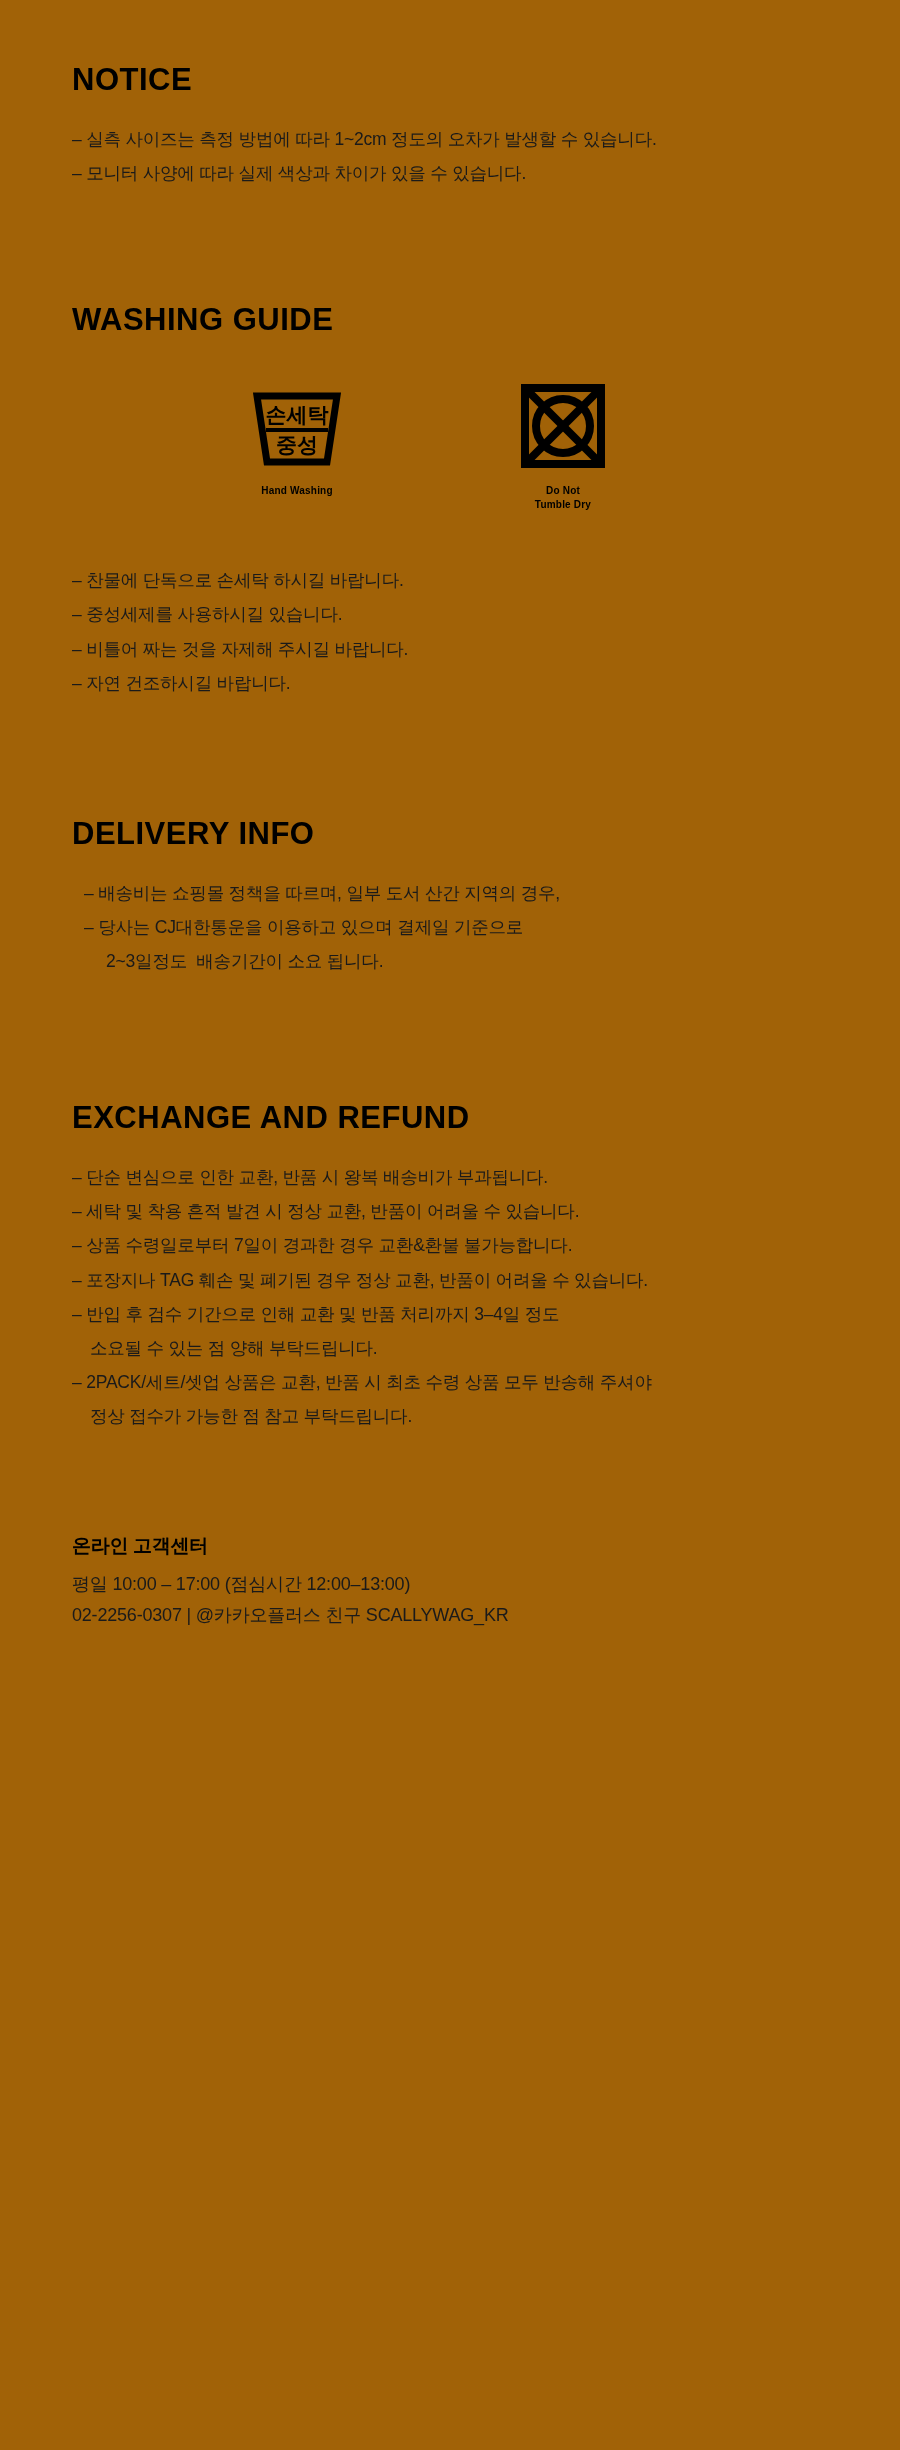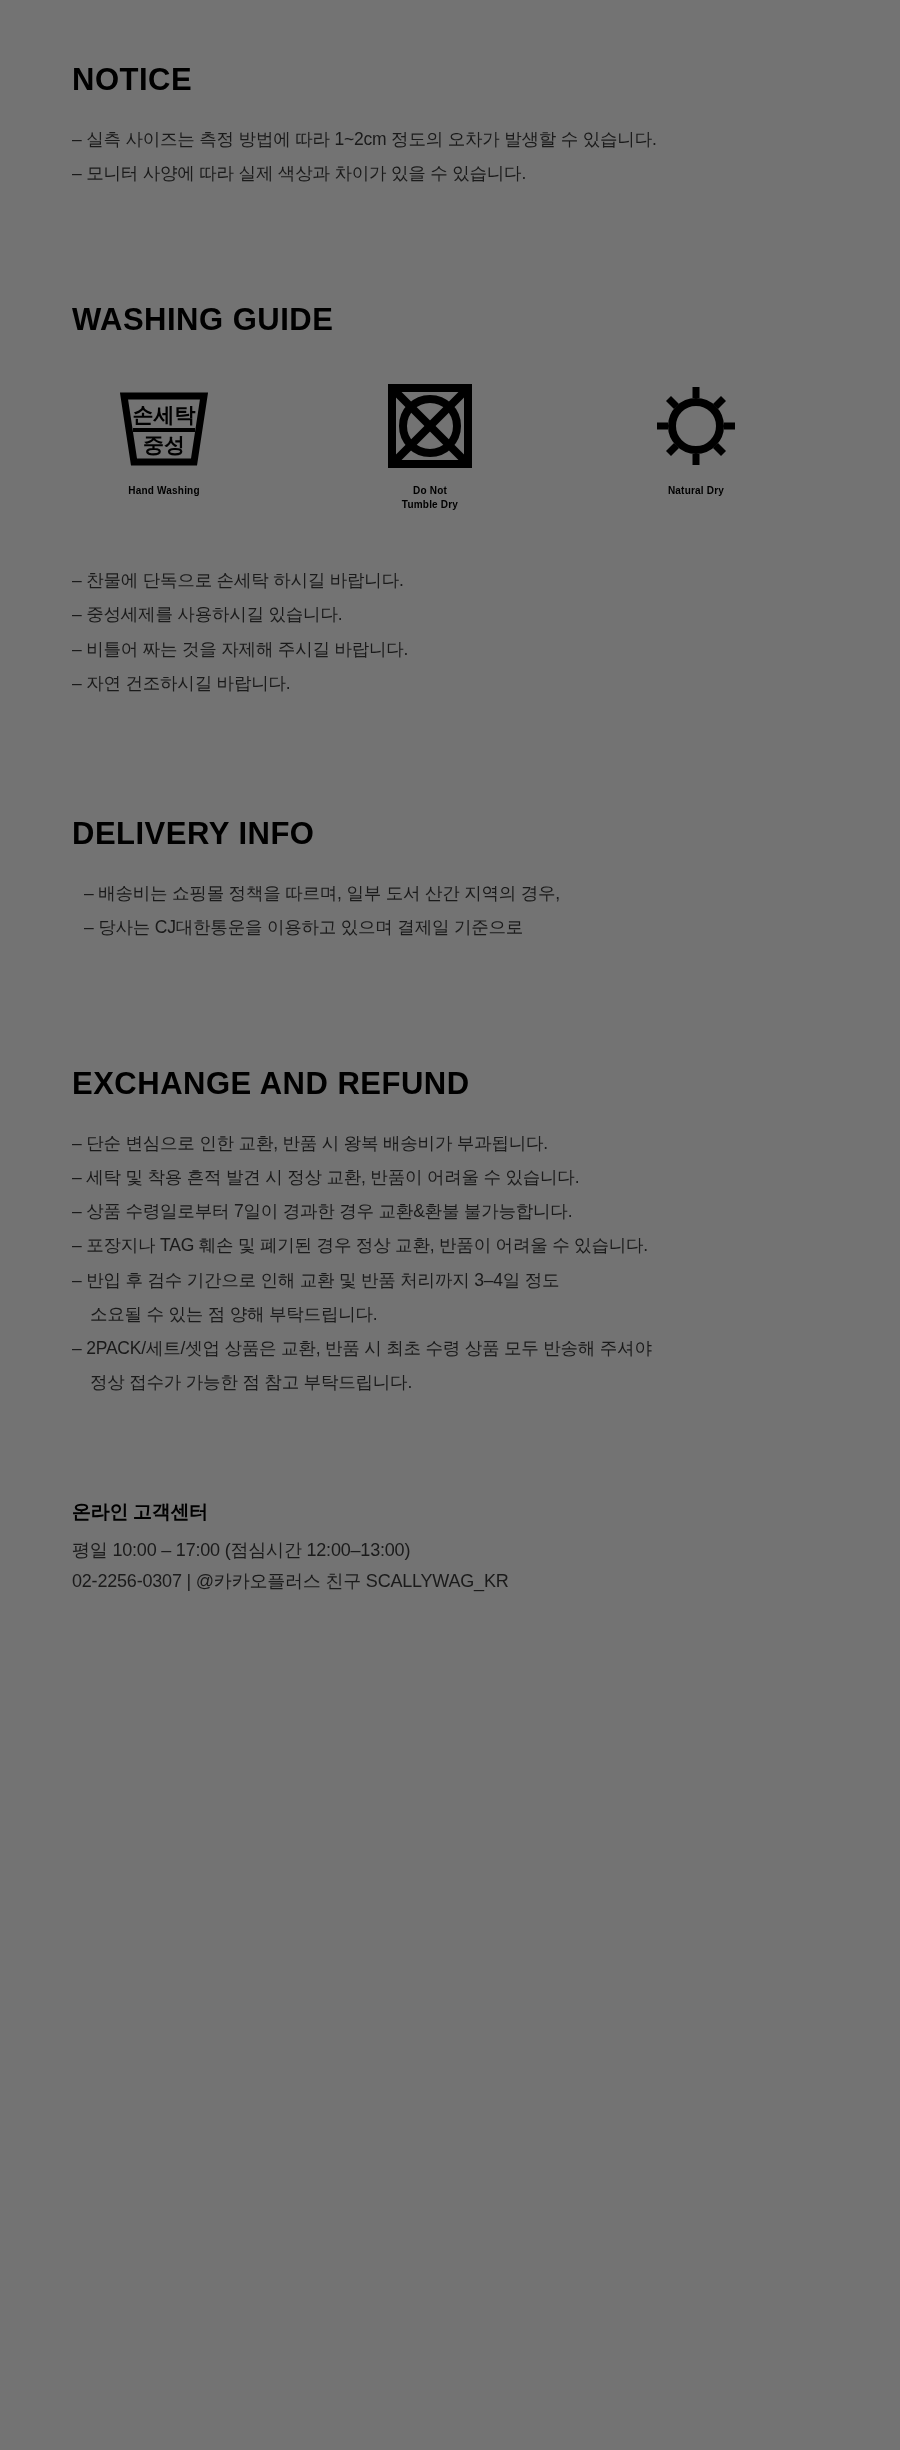--- a/index.html
+++ b/index.html
@@ -11,21 +11,21 @@
     width: 900px;
     height: 2450px;
     font-family: "Liberation Sans", sans-serif;
     color: #111111;
     -webkit-font-smoothing: antialiased;
   }
   .page {
     position: relative;
     width: 900px;
     height: 2450px;
-    background: #737373;
+    background: #a16207;
     box-sizing: border-box;
     padding: 0 72px;
   }
   .section {
     margin: 0;
   }
   h2.section-title {
     font-size: 31px;
     font-weight: 700;
     letter-spacing: 0.5px;
@@ -153,54 +153,37 @@
             <rect x="5" y="5" width="76" height="76" fill="none" stroke="#000" stroke-width="8"></rect>
             <circle cx="43" cy="43" r="27" fill="none" stroke="#000" stroke-width="8"></circle>
             <line x1="9" y1="9" x2="77" y2="77" stroke="#000" stroke-width="8"></line>
             <line x1="77" y1="9" x2="9" y2="77" stroke="#000" stroke-width="8"></line>
           </svg>
         </div>
         <div class="symbol-label" style="white-space: pre-line;">Do Not
 Tumble Dry</div>
       </div>
 
-      <div class="symbol">
-        <div class="symbol-art">
-          <svg width="82" height="82" viewBox="0 0 82 82">
-            <circle cx="41" cy="41" r="24" fill="none" stroke="#000" stroke-width="8"></circle>
-            <g stroke="#000" stroke-width="7" stroke-linecap="butt">
-              <line x1="41" y1="2" x2="41" y2="13"></line>
-              <line x1="41" y1="69" x2="41" y2="80"></line>
-              <line x1="2" y1="41" x2="13" y2="41"></line>
-              <line x1="69" y1="41" x2="80" y2="41"></line>
-              <line x1="13.5" y1="13.5" x2="21.5" y2="21.5"></line>
-              <line x1="60.5" y1="60.5" x2="68.5" y2="68.5"></line>
-              <line x1="68.5" y1="13.5" x2="60.5" y2="21.5"></line>
-              <line x1="21.5" y1="60.5" x2="13.5" y2="68.5"></line>
-            </g>
-          </svg>
-        </div>
-        <div class="symbol-label">Natural Dry</div>
-      </div>
 
     </div>
 
     <div class="lines" id="washing-lines">
       <div class="line">– 찬물에 단독으로 손세탁 하시길 바랍니다.</div>
       <div class="line">– 중성세제를 사용하시길 있습니다.</div>
       <div class="line">– 비틀어 짜는 것을 자제해 주시길 바랍니다.</div>
       <div class="line">– 자연 건조하시길 바랍니다.</div>
     </div>
   </section>
 
   <section class="section" id="delivery-section">
     <h2 class="section-title">DELIVERY INFO</h2>
     <div class="lines" id="delivery-lines">
       <div class="line">– 배송비는 쇼핑몰 정책을 따르며, 일부 도서 산간 지역의 경우,</div>
       <div class="line">– 당사는 CJ대한통운을 이용하고 있으며 결제일 기준으로</div>
+      <div class="line sub">2~3일정도  배송기간이 소요 됩니다.</div>
     </div>
   </section>
 
   <section class="section" id="exchange-section">
     <h2 class="section-title">EXCHANGE AND REFUND</h2>
     <div class="lines" id="exchange-lines">
       <div class="line">– 단순 변심으로 인한 교환, 반품 시 왕복 배송비가 부과됩니다.</div>
       <div class="line">– 세탁 및 착용 흔적 발견 시 정상 교환, 반품이 어려울 수 있습니다.</div>
       <div class="line">– 상품 수령일로부터 7일이 경과한 경우 교환&amp;환불 불가능합니다.</div>
       <div class="line">– 포장지나 TAG 훼손 및 폐기된 경우 정상 교환, 반품이 어려울 수 있습니다.</div>

